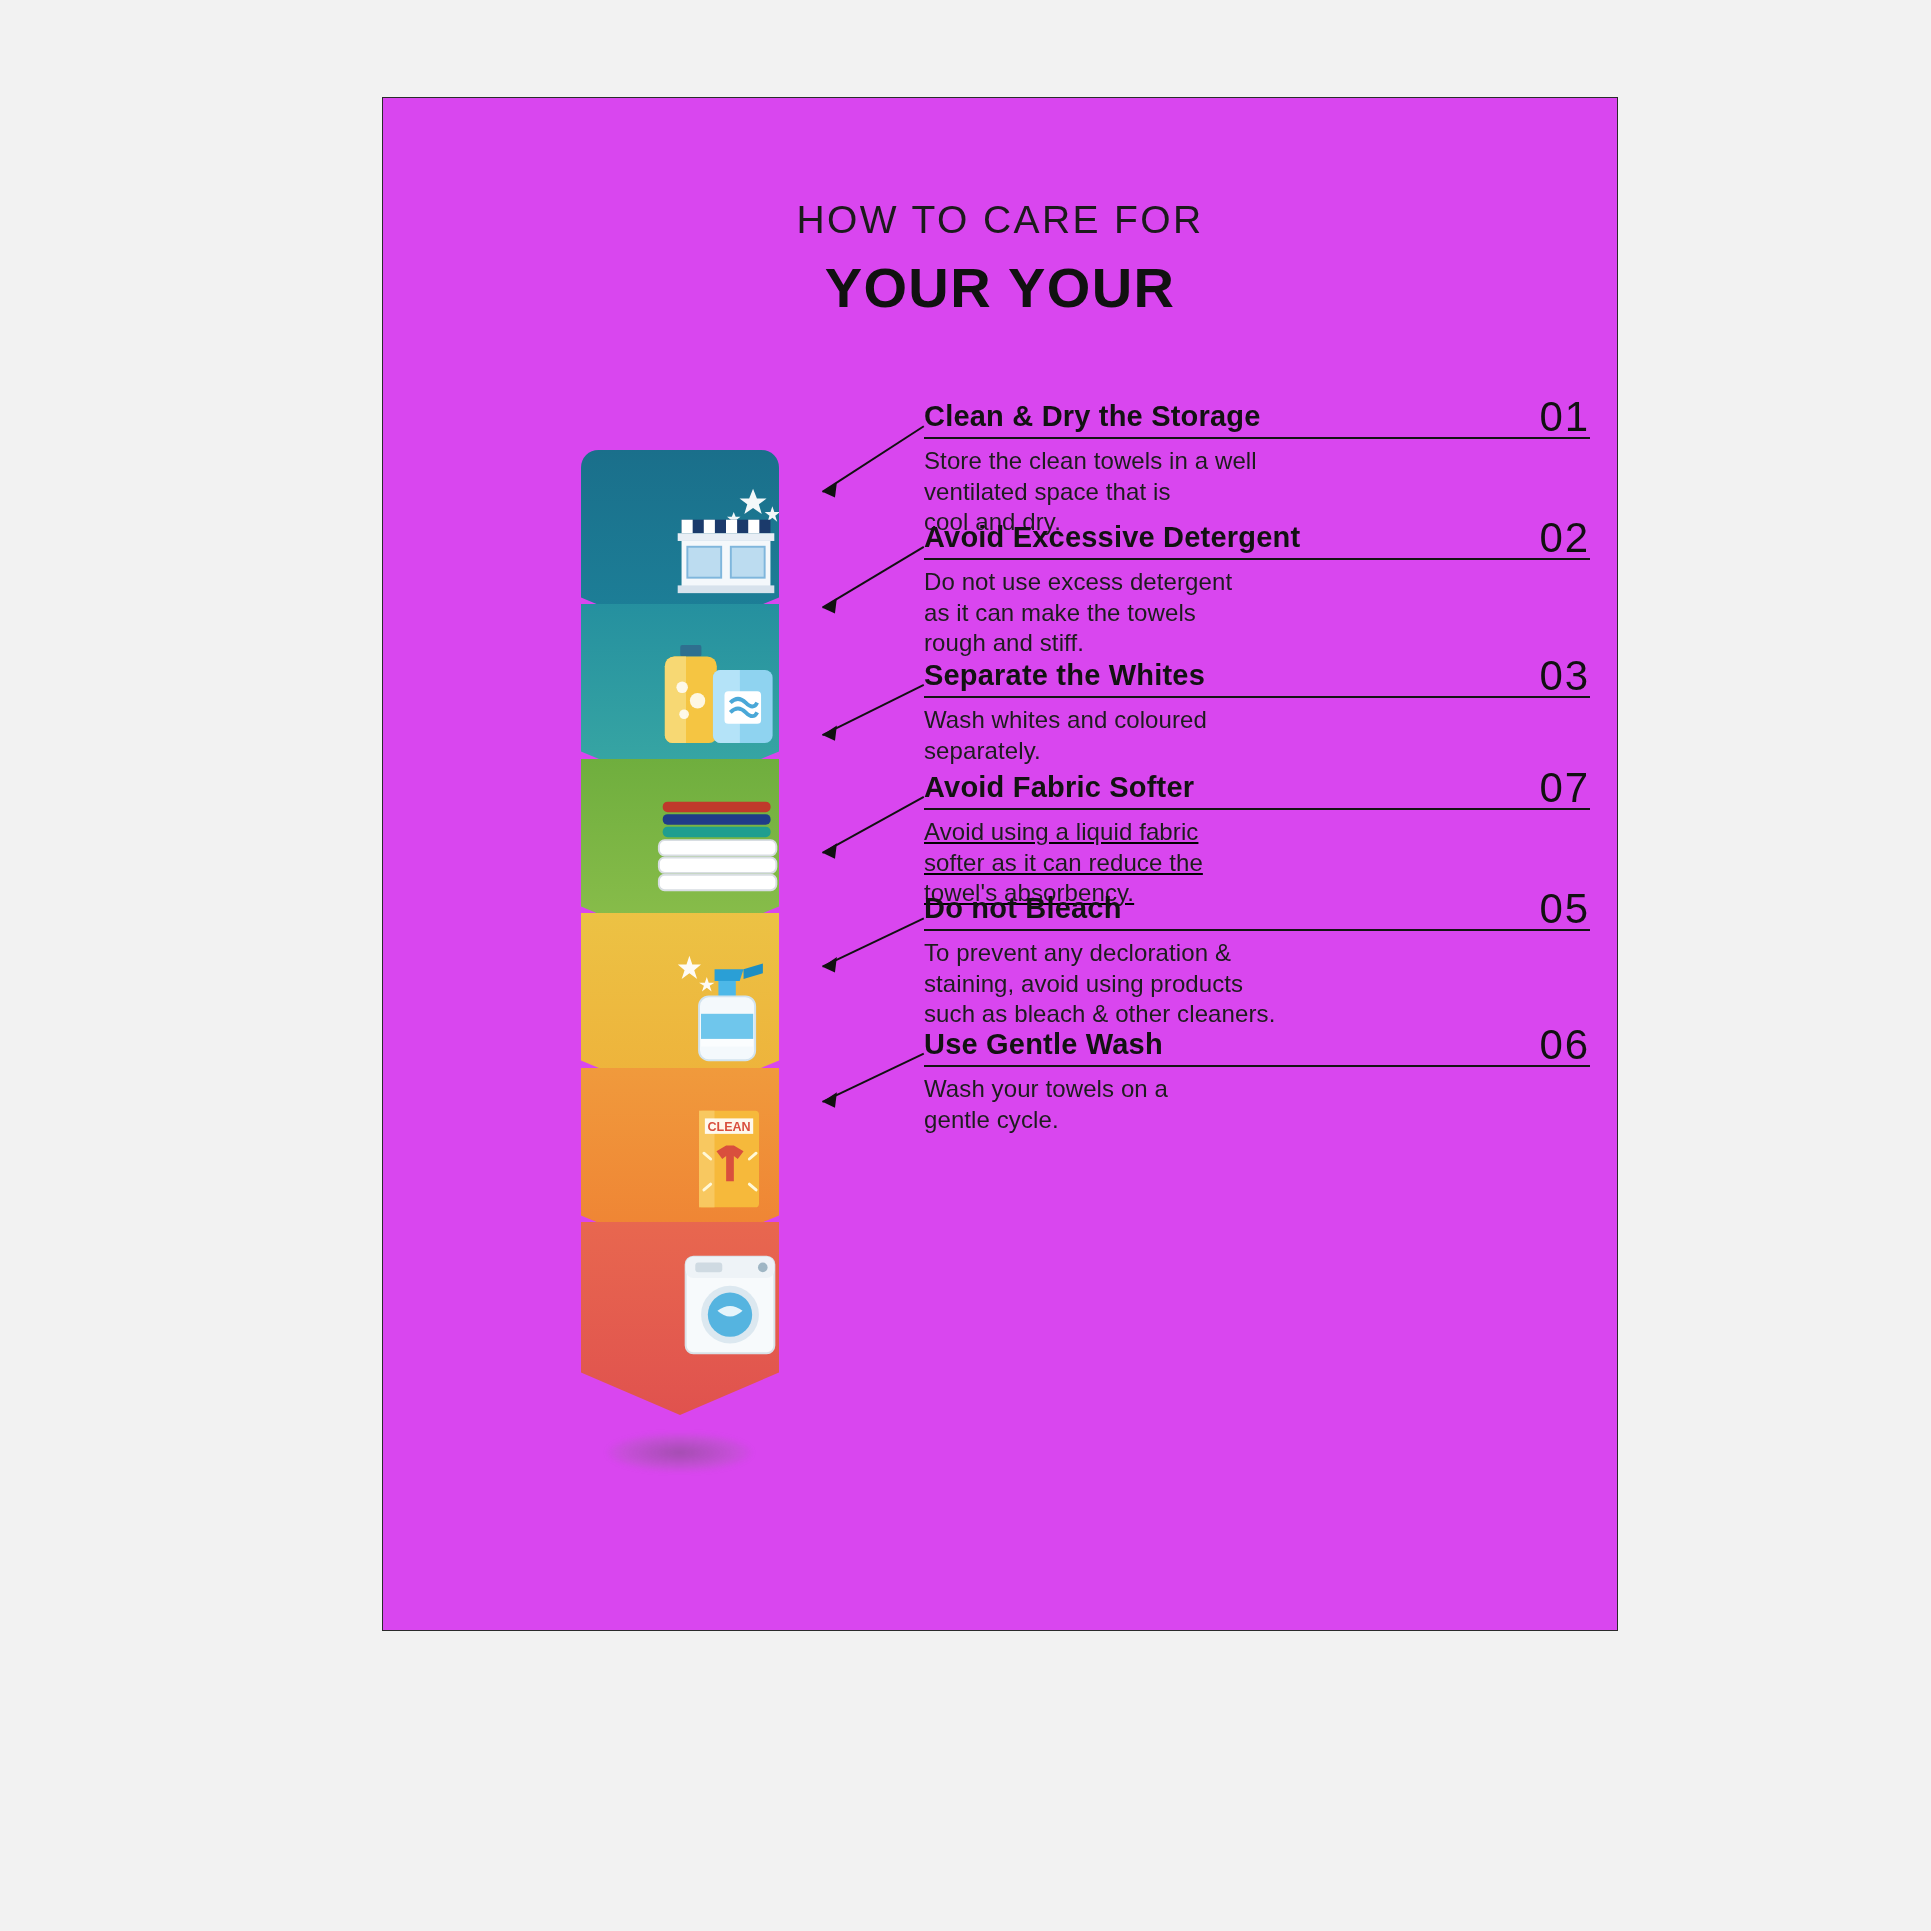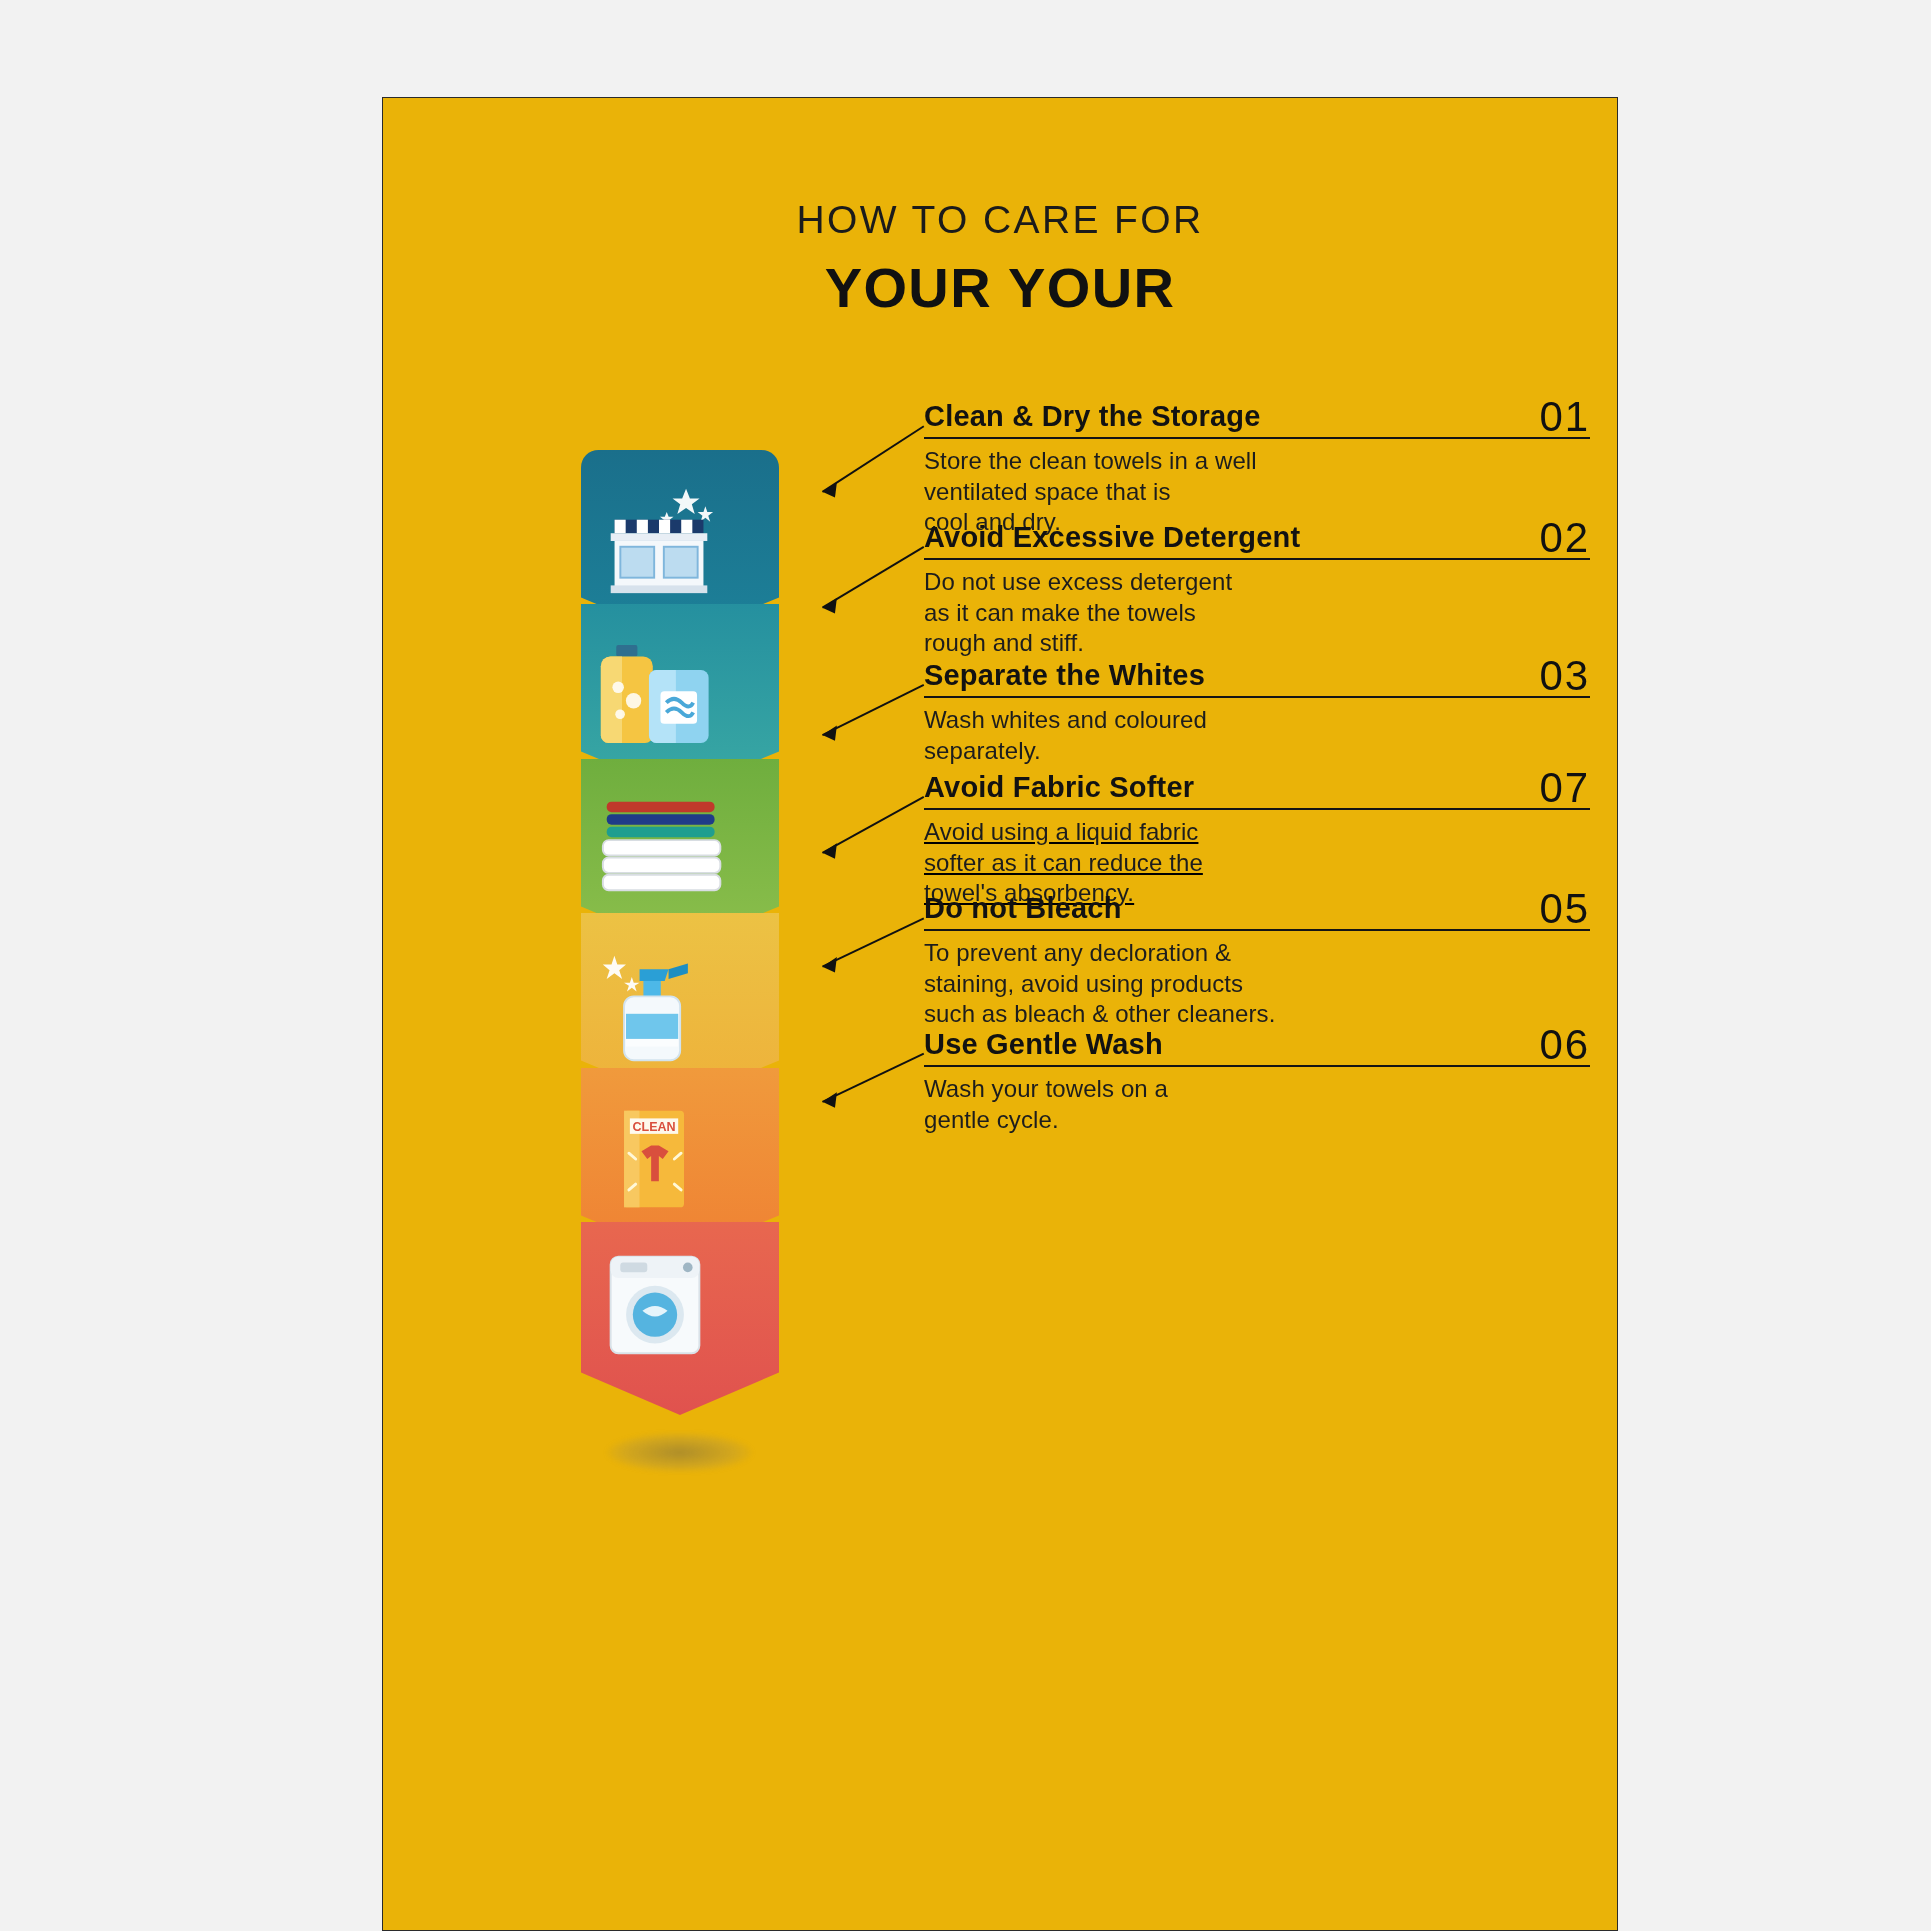--- a/index.html
+++ b/index.html
@@ -12,22 +12,22 @@
     height: 1931px;
     font-family: "Liberation Sans", sans-serif;
     overflow: hidden;
   }
 
   #poster {
     position: absolute;
     left: 382px;
     top: 97px;
     width: 1236px;
-    height: 1834px;
-    background: #eab308;
+    height: 1534px;
+    background: #d946ef;
     border: 1.9px solid #2b2b2b;
     box-sizing: border-box;
   }
 
   
   .heading {
     position: absolute;
     left: 0;
     top: 101px;
     width: 100%;
@@ -63,24 +63,24 @@
     height: 189px;
     -webkit-clip-path: polygon(0 0, 100% 0, 100% 78%, 50% 100%, 0 78%);
     clip-path: polygon(0 0, 100% 0, 100% 78%, 50% 100%, 0 78%);
   }
   .seg.first {
     border-top-left-radius: 17.4px;
     border-top-right-radius: 17.4px;
   }
   .seg-icon {
     position: absolute;
-    left: 16px;
+    left: 9px;
     width: 198px;
     top: 33px;
-    text-align: left;
+    text-align: right;
     pointer-events: none;
   }
   #ribbon-shadow {
     position: absolute;
     left: 224px;
     top: 1335px;
     width: 145px;
     height: 39px;
     background: radial-gradient(ellipse at center, rgba(90,90,90,0.42) 0%, rgba(120,120,120,0.18) 55%, rgba(255,255,255,0) 75%);
     border-radius: 50%;

